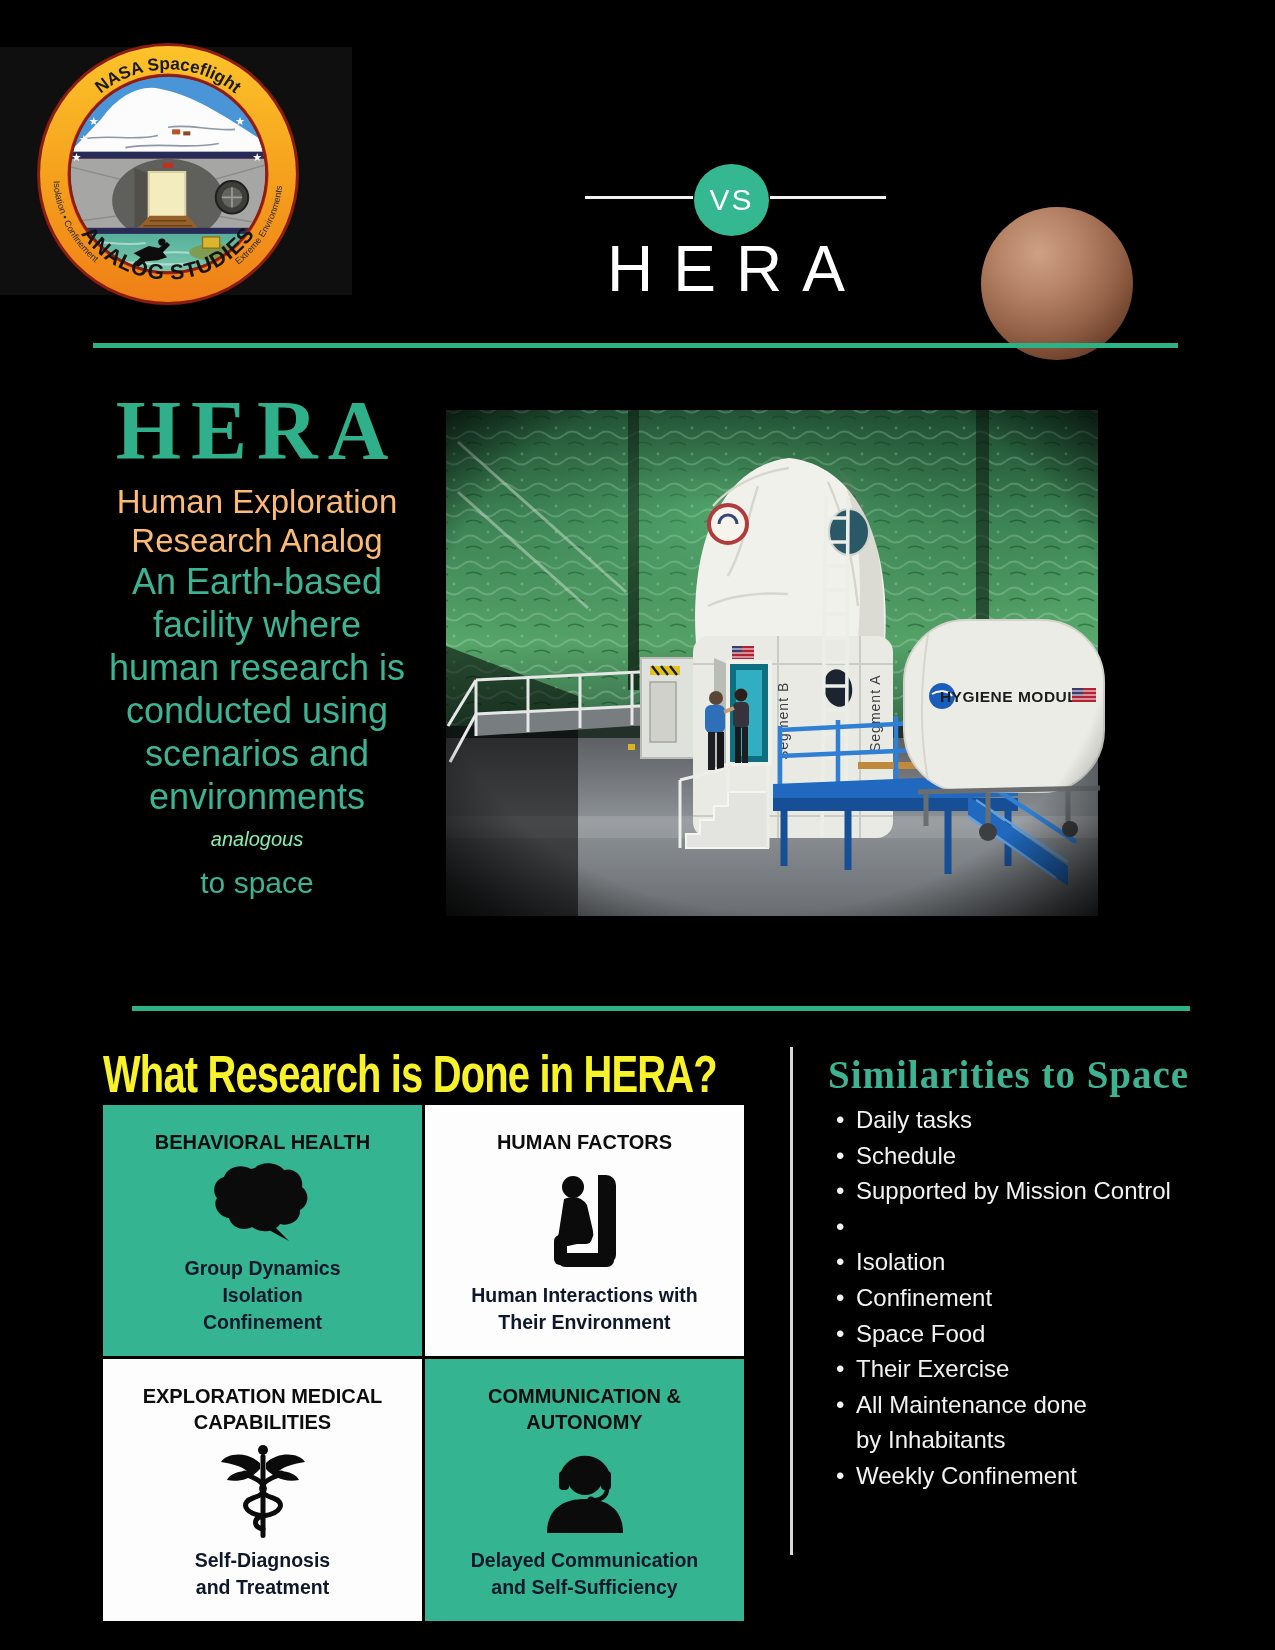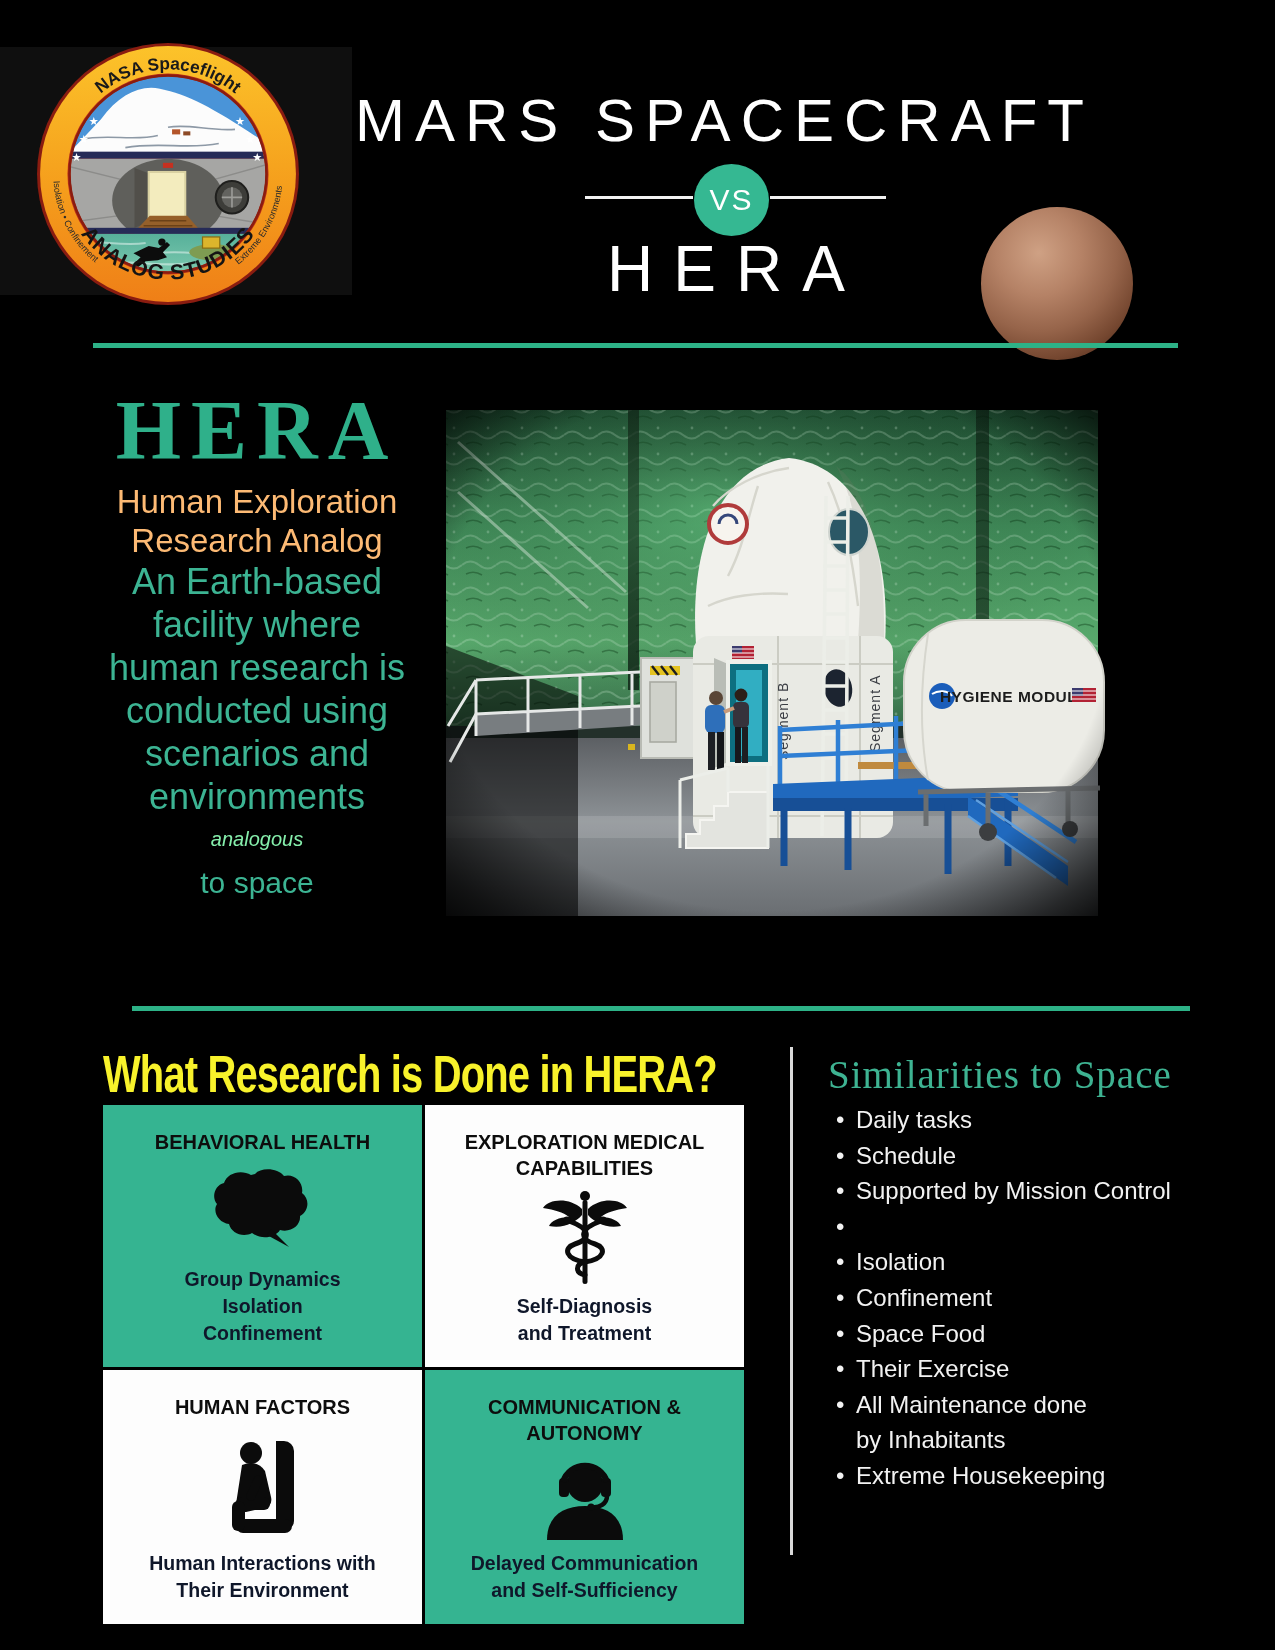--- a/index.html
+++ b/index.html
@@ -51,21 +51,21 @@
   .quad.teal{background:#35b491;}
   .quad.white{background:#fdfdfd;}
   .quad-title{color:#0d0d0d;font-weight:700;font-size:20px;line-height:26px;}
   .quad-icon{flex:1 1 auto;display:flex;align-items:center;justify-content:center;padding:6px 0;}
   .quad-body{color:#0f172a;font-weight:700;font-size:19.5px;line-height:27px;margin-bottom:4px;}
 
   .v-rule{position:absolute;left:790px;top:1047px;width:3px;height:508px;background:#d9d9d9;}
 
   
   .sim-title{position:absolute;left:828px;top:1052px;font-family:"Liberation Serif",serif;
-             color:#3eb392;font-size:39px;letter-spacing:1px;white-space:nowrap;}
+             color:#3eb392;font-size:39px;letter-spacing:1px;white-space:nowrap;font-weight:bold;}
   .sim-list{position:absolute;left:836px;top:1102px;width:380px;}
   .sim-item{display:flex;color:#f2f2f2;font-size:24px;line-height:35.6px;}
   .sim-bullet{width:20px;flex:0 0 20px;}
   .sim-text{white-space:pre-line;}
 </style>
 </head>
 <body>
 
 <div class="poster">
 
@@ -139,21 +139,20 @@
     <g fill="#ffffff" font-size="11" font-family="DejaVu Sans, sans-serif">
       <text x="52" y="82">★</text>
       <text x="42" y="99">★</text>
       <text x="35" y="117">★</text>
       <text x="196" y="82">★</text>
       <text x="206" y="99">★</text>
       <text x="213" y="117">★</text>
     </g>
   </svg>
 
-  <div class="title-top">MARS SPACECRAFT</div>
   <div class="vs-line left"></div>
   <div class="vs-line right"></div>
   <div class="vs-circle">VS</div>
   <div class="title-bottom">HERA</div>
   <div class="mars"></div>
 
   <div class="divider one"></div>
 
   <div class="hera-col">
     <div class="hera-title">HERA</div>
@@ -327,20 +326,41 @@
         </svg>
       </div>
       <div class="quad-body">
         <div>Group Dynamics</div>
         <div>Isolation</div>
         <div>Confinement</div>
       </div>
     </div>
 
     <div class="quad white">
+      <div class="quad-title">HUMAN FACTORS</div>
+      <div class="quad-icon">
+        <svg width="86" height="108" viewBox="0 0 86 108">
+          <g fill="#0b0b0b">
+            <path d="M56,10 h8 a10,10 0 0 1 10,10 v70 a8,8 0 0 1 -8,8 h-10 z"></path>
+            <rect x="16" y="88" width="56" height="14" rx="7"></rect>
+            <circle cx="31" cy="22" r="11"></circle>
+            <path d="M22,34 q15,-6 23,6 l6,26 q2,9 -7,11 l-18,4 q-9,1 -10,-8 z"></path>
+            <rect x="16" y="66" width="34" height="13" rx="6"></rect>
+            <rect x="12" y="70" width="13" height="30" rx="6"></rect>
+            <rect x="30" y="44" width="9" height="26" rx="4" transform="rotate(24 34 57)"></rect>
+          </g>
+        </svg>
+      </div>
+      <div class="quad-body">
+        <div>Human Interactions with</div>
+        <div>Their Environment</div>
+      </div>
+    </div>
+
+    <div class="quad white">
       <div class="quad-title">
         <div>EXPLORATION MEDICAL</div>
         <div>CAPABILITIES</div>
       </div>
       <div class="quad-icon">
         <svg width="92" height="100" viewBox="0 0 92 100">
           <g fill="#0b0b0b">
             <circle cx="46" cy="9" r="5"></circle>
             <rect x="43.5" y="13" width="5" height="84" rx="2.5"></rect>
             <path d="M43,22 C30,10 10,12 4,21 C16,23 24,25 30,30 C20,30 12,34 10,39 C24,42 36,36 43,28 Z"></path>
@@ -353,41 +373,20 @@
           <circle cx="28" cy="33" r="3.4" fill="#0b0b0b"></circle>
           <circle cx="64" cy="33" r="3.4" fill="#0b0b0b"></circle>
         </svg>
       </div>
       <div class="quad-body">
         <div>Self-Diagnosis</div>
         <div>and Treatment</div>
       </div>
     </div>
 
-    <div class="quad white">
-      <div class="quad-title">HUMAN FACTORS</div>
-      <div class="quad-icon">
-        <svg width="86" height="108" viewBox="0 0 86 108">
-          <g fill="#0b0b0b">
-            <path d="M56,10 h8 a10,10 0 0 1 10,10 v70 a8,8 0 0 1 -8,8 h-10 z"></path>
-            <rect x="16" y="88" width="56" height="14" rx="7"></rect>
-            <circle cx="31" cy="22" r="11"></circle>
-            <path d="M22,34 q15,-6 23,6 l6,26 q2,9 -7,11 l-18,4 q-9,1 -10,-8 z"></path>
-            <rect x="16" y="66" width="34" height="13" rx="6"></rect>
-            <rect x="12" y="70" width="13" height="30" rx="6"></rect>
-            <rect x="30" y="44" width="9" height="26" rx="4" transform="rotate(24 34 57)"></rect>
-          </g>
-        </svg>
-      </div>
-      <div class="quad-body">
-        <div>Human Interactions with</div>
-        <div>Their Environment</div>
-      </div>
-    </div>
-
     <div class="quad teal">
       <div class="quad-title">
         <div>COMMUNICATION &amp;</div>
         <div>AUTONOMY</div>
       </div>
       <div class="quad-icon">
         <svg width="100" height="92" viewBox="0 0 100 92">
           <g fill="#0b0b0b">
             <circle cx="50" cy="32" r="18"></circle>
             <path d="M12,88 C12,64 28,54 50,54 C72,54 88,64 88,88 Z"></path>
@@ -451,17 +450,17 @@
       </div>
 
       <div class="sim-item">
         <span class="sim-bullet">•</span>
         <span class="sim-text">All Maintenance done
  by Inhabitants</span>
       </div>
 
       <div class="sim-item">
         <span class="sim-bullet">•</span>
-        <span class="sim-text">Extreme Housekeeping</span>
+        <span class="sim-text">Weekly Confinement</span>
       </div>
     </div>
 
 </div>
 
 </body></html>

